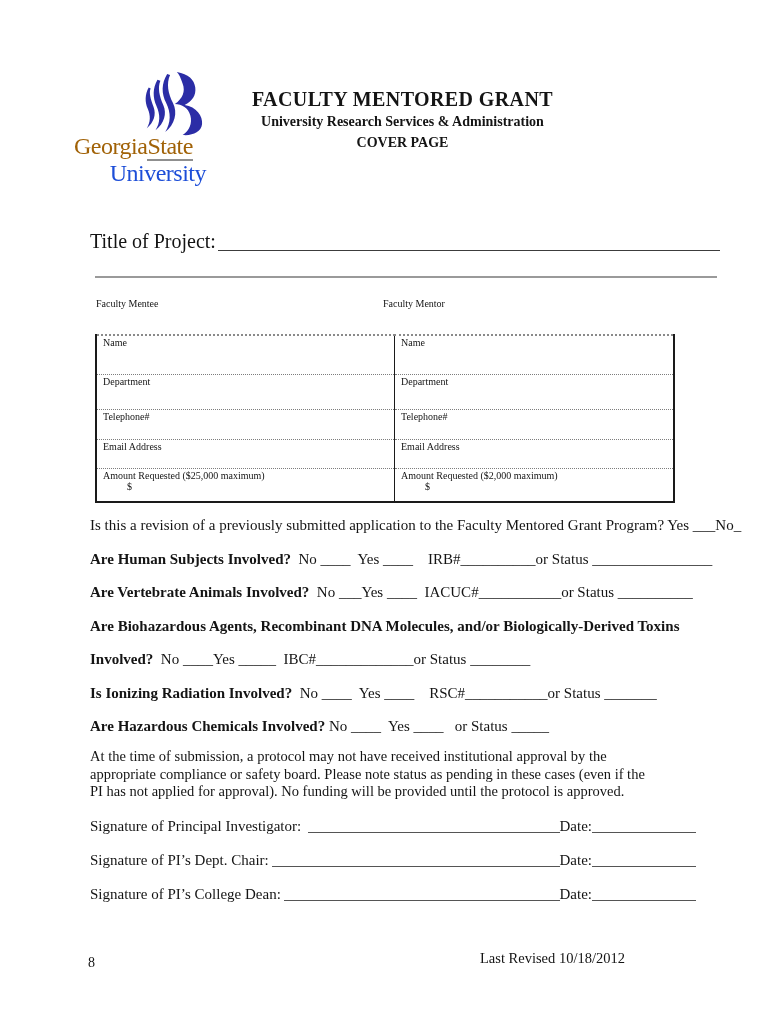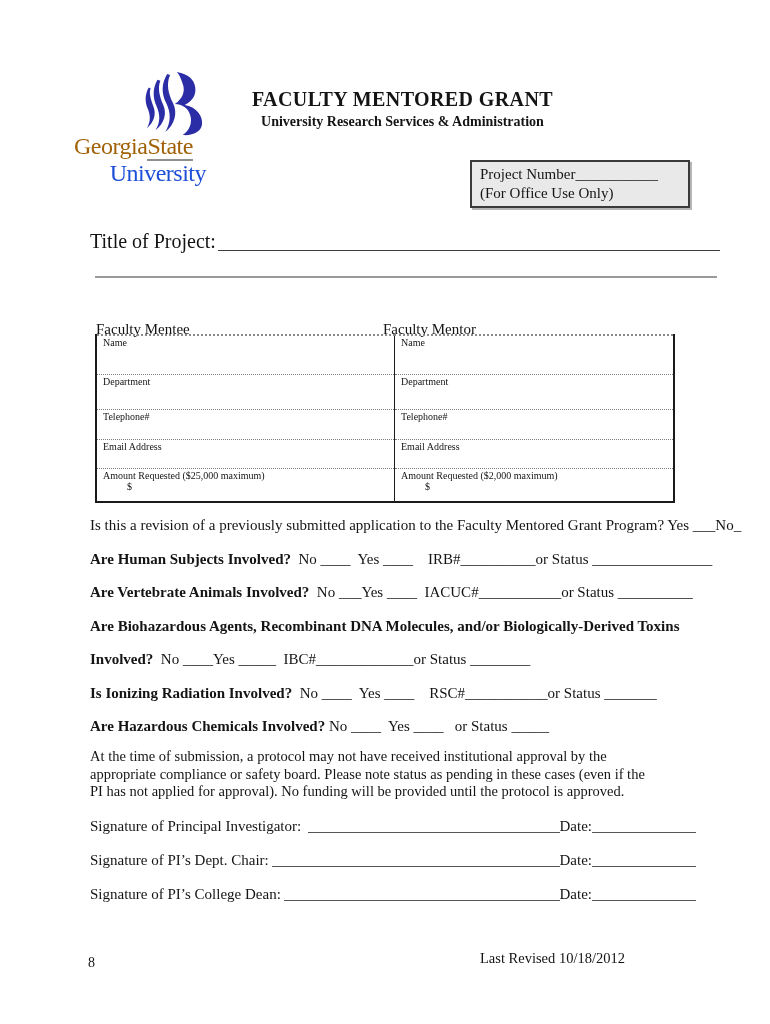--- a/index.html
+++ b/index.html
@@ -22,21 +22,21 @@
   
   .proj-box { position:absolute; left:470px; top:160px; width:200px; height:38px;
     background:#e9e9e9; border:2px solid #3a3a3a; box-shadow:2px 2px 0 #b5b5b5;
     padding:3px 8px; font-size:15px; line-height:19px; }
   
   .title-row { position:absolute; left:90px; top:230px; width:630px;
     display:flex; align-items:flex-end; font-size:20px; }
   .title-row .fill { flex:1; border-bottom:1.5px solid #3c3c3c; margin:0 0 2px 2px; }
   .rule2 { position:absolute; left:95px; top:276px; width:622px; border-top:2px solid #9a9a9a; }
   
-  .tbl-heads { position:absolute; left:95px; top:321px; width:560px; height:20px; font-size:15px; }
+  .tbl-heads { position:absolute; left:95px; top:298px; width:560px; height:20px; font-size:10px; }
   .tbl-heads .mentee { position:absolute; left:1px; top:0; }
   .tbl-heads .mentor { position:absolute; left:288px; top:0; }
   table.fac { position:absolute; left:95px; top:334px; width:580px;
     border-collapse:collapse; font-size:10px; table-layout:fixed; }
   table.fac { border:2px solid #1a1a1a; border-top:2px dotted #8a8a8a; }
   table.fac td { border-top:1px dotted #7d7d7d; vertical-align:top; padding:1px 6px 0; }
   table.fac td:first-child { border-right:1.5px solid #1a1a1a; width:285px; }
   table.fac tr:nth-child(1) td { height:37px; border-top:none; }
   table.fac tr:nth-child(2) td { height:33px; }
   table.fac tr:nth-child(3) td { height:28px; }
@@ -73,26 +73,23 @@
       <path d="M20,8 C15,17 15,26 19,35 C23,44 23,52 18,60 C27,53 30,43 26,34 C22,25 20,16 23,9 Z"></path>
       <path d="M11,16 C7,23 7,31 10,38 C13,45 13,52 9,58 C16,52 19,44 16,36 C13,28 11,21 13,17 Z"></path>
     </g>
   </svg>
   <div class="logo-line1"><span>Georgia</span><span class="st">State</span></div>
   <div class="logo-line2">University</div>
 
   <div class="head-block">
     <div class="form-title">FACULTY MENTORED GRANT</div>
     <div class="form-sub">University Research Services &amp; Administration</div>
+    <div class="form-cover">COVER PAGE</div>
   </div>
 
-  <div class="proj-box">
-    <div>Project Number___________</div>
-    <div>(For Office Use Only)</div>
-  </div>
 
   <div class="title-row">
     <span>Title of Project:</span>
     <span class="fill"></span>
   </div>
   <div class="rule2"></div>
 
   <div class="tbl-heads">
     <span class="mentee">Faculty Mentee</span>
     <span class="mentor">Faculty Mentor</span>

